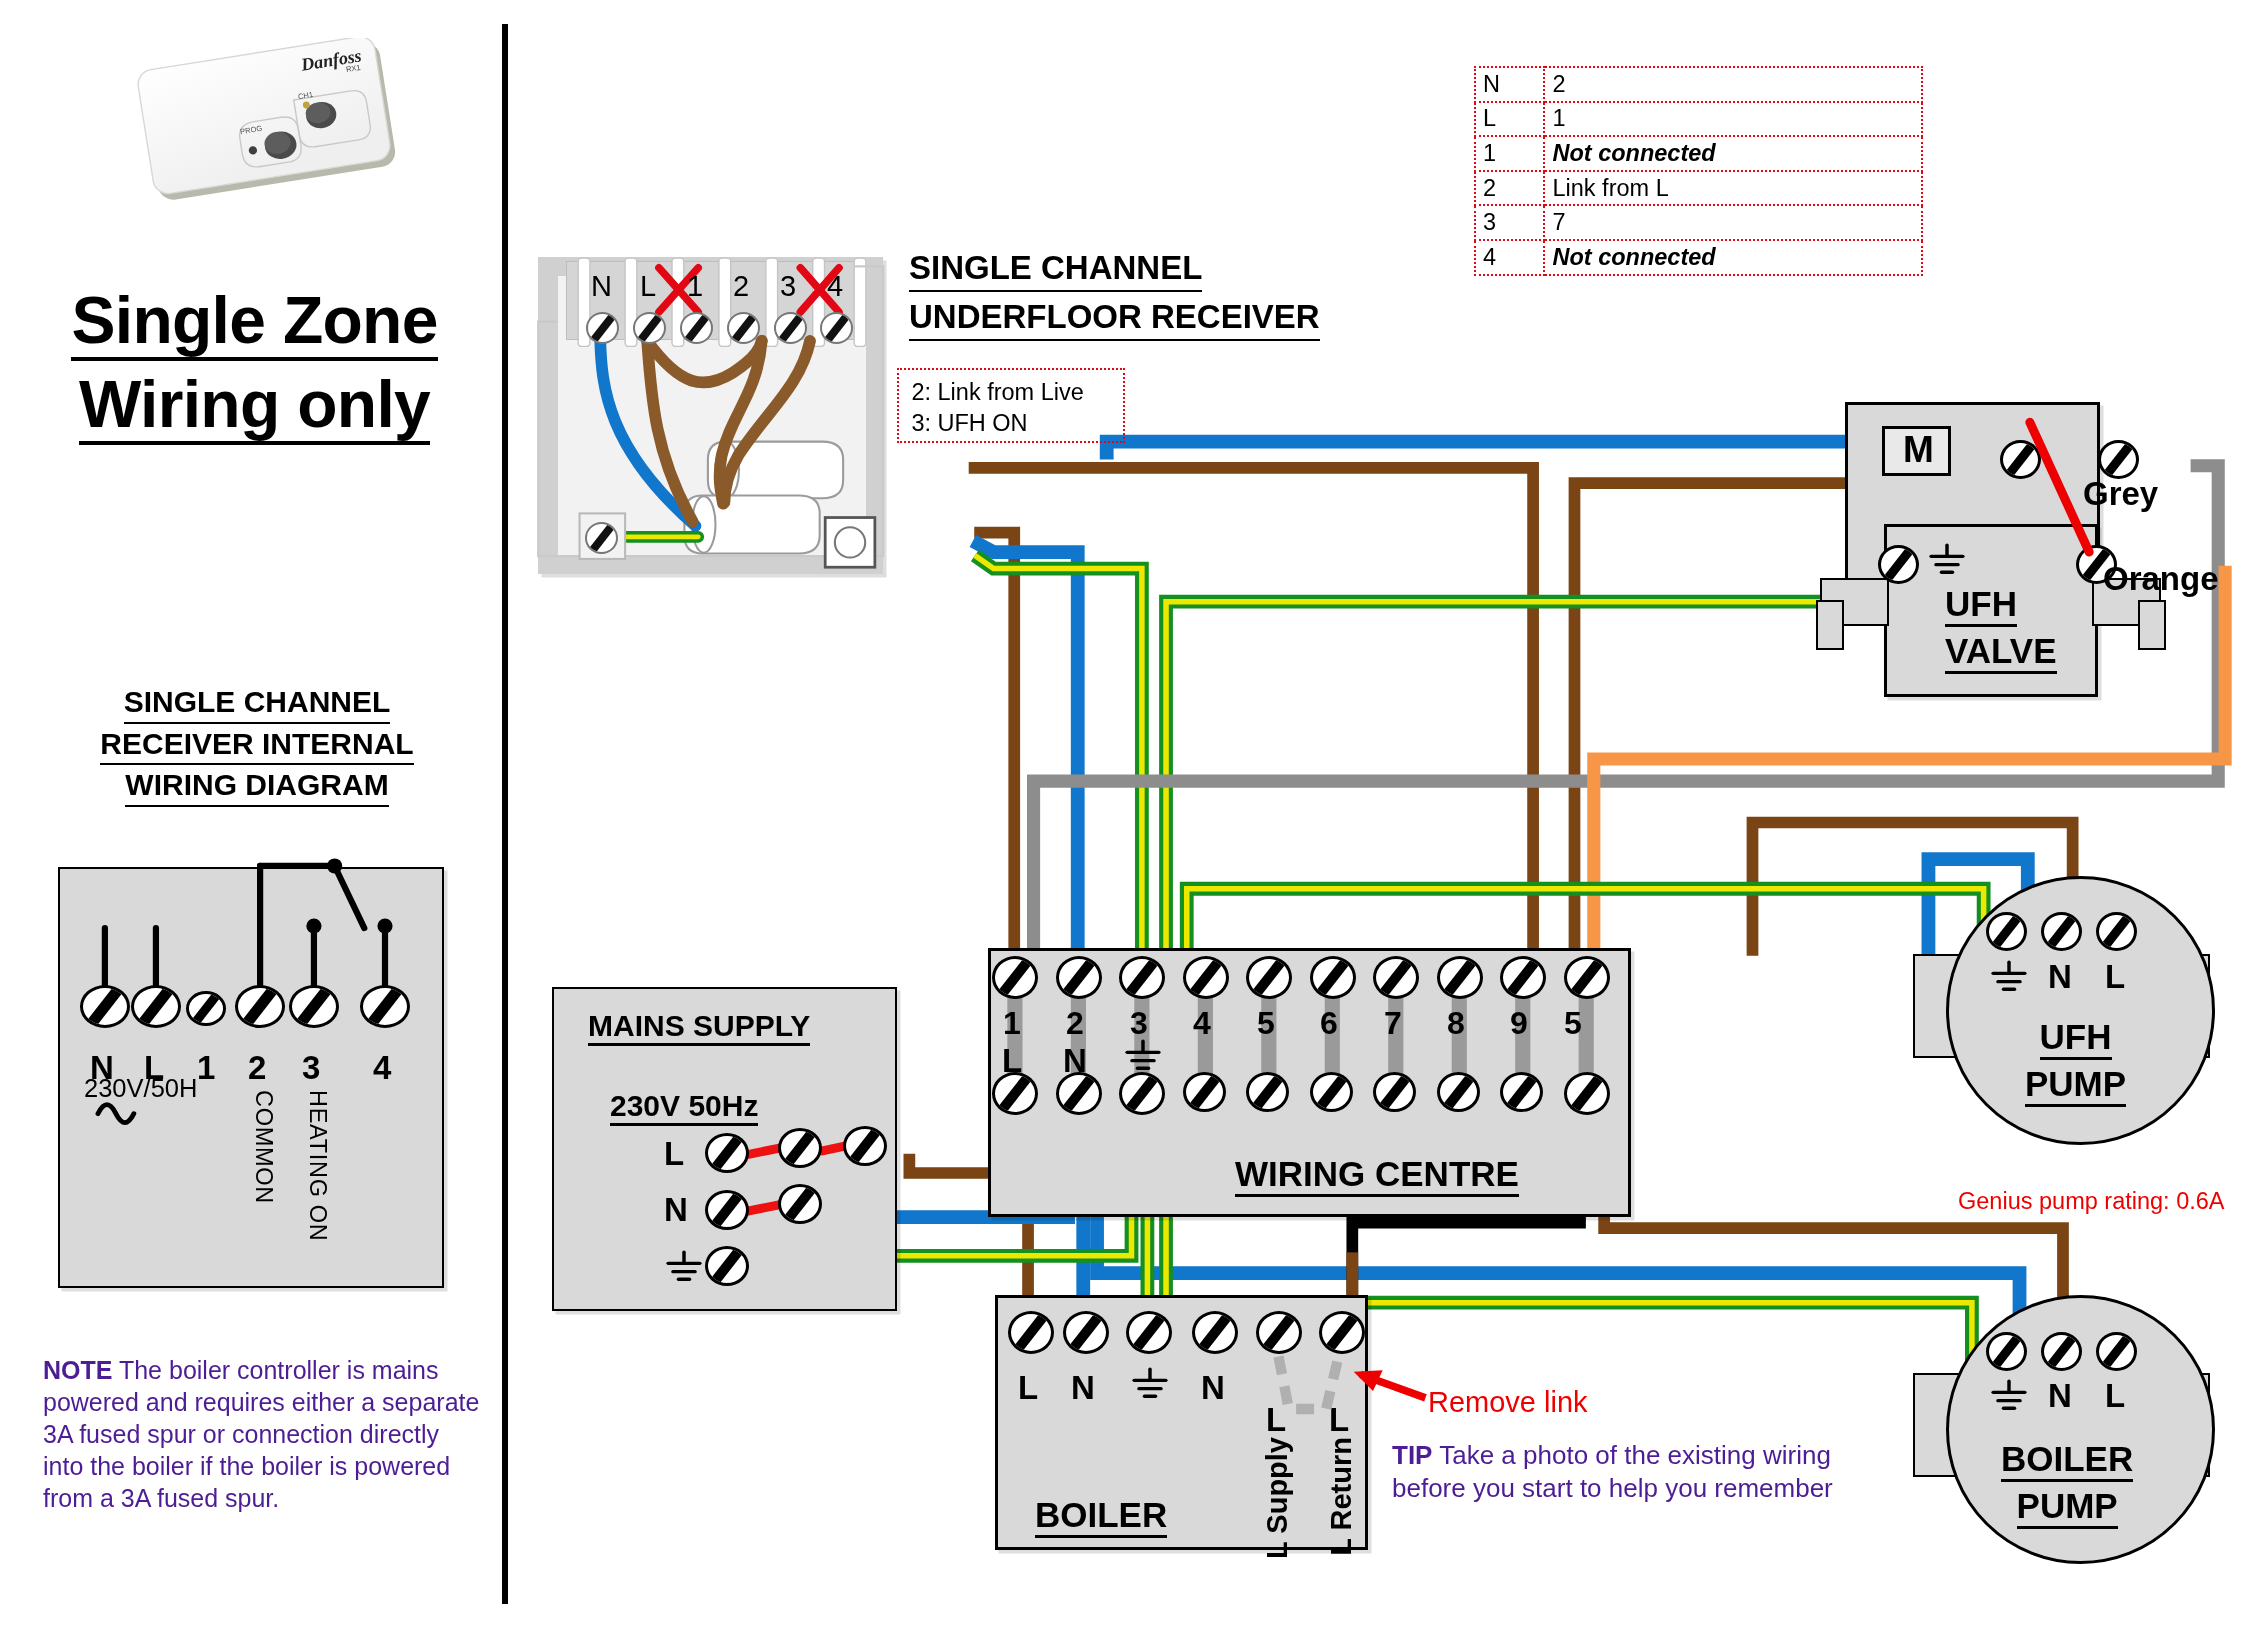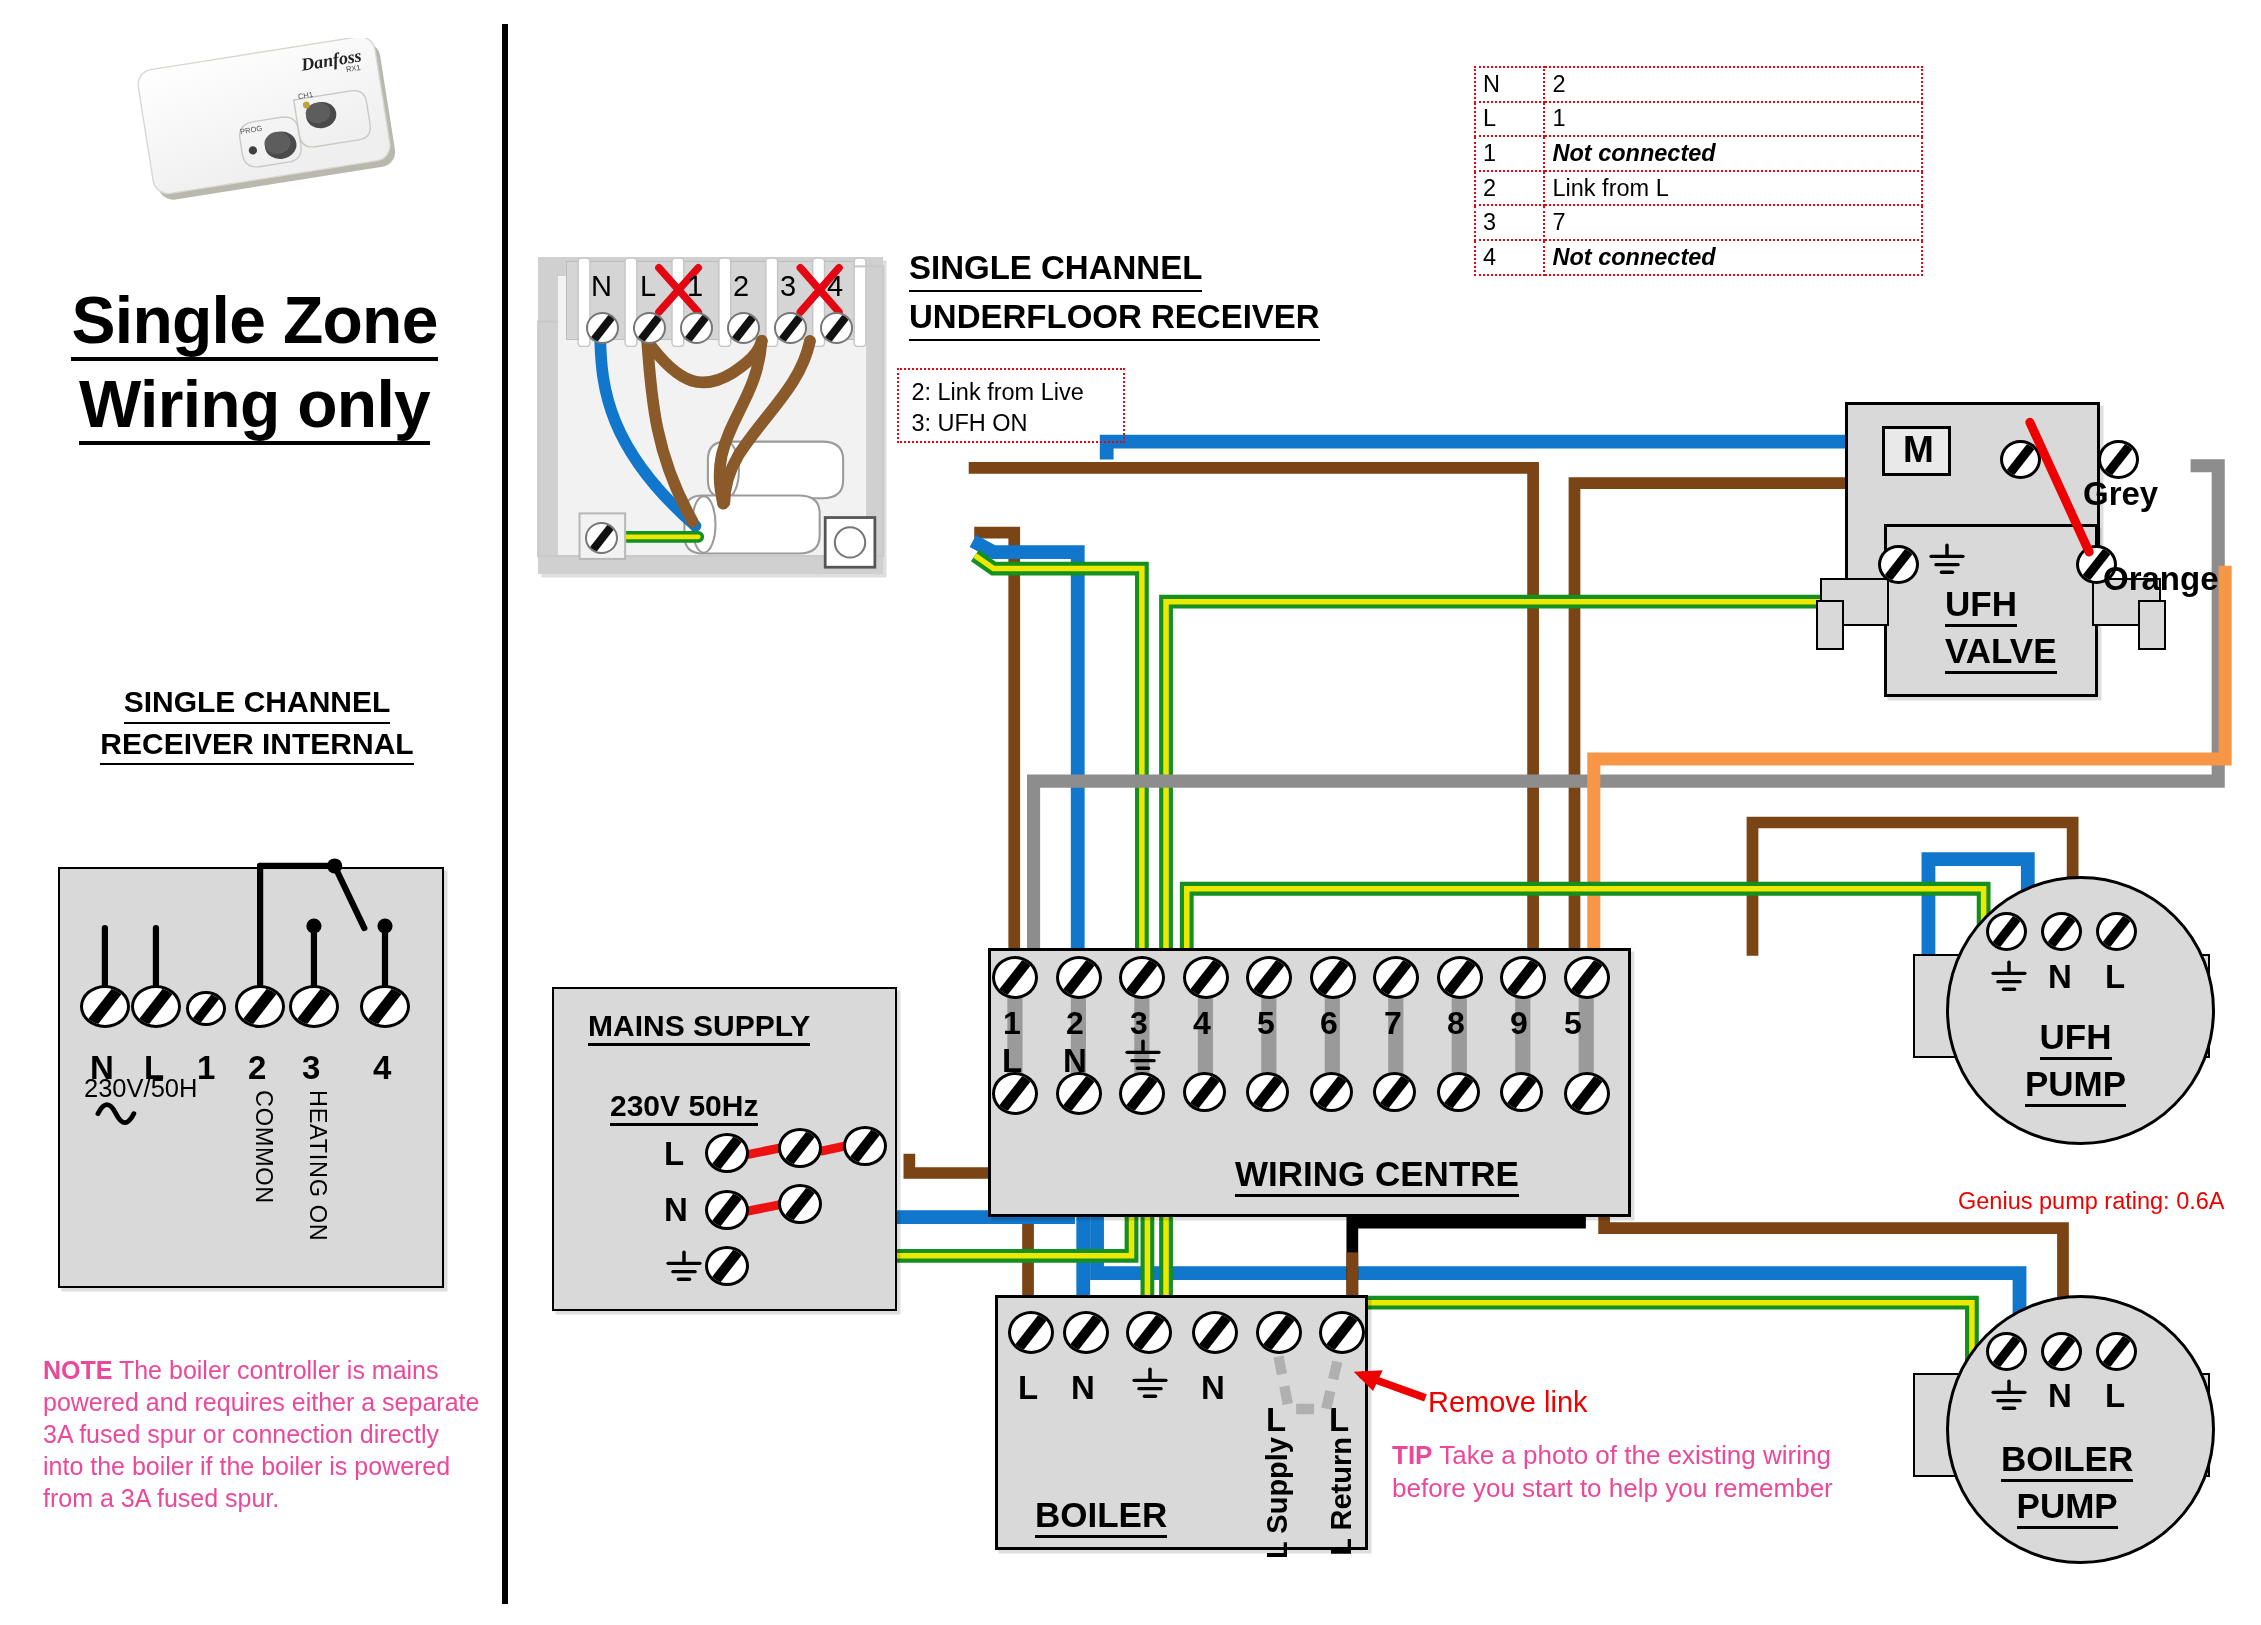--- a/index.html
+++ b/index.html
@@ -13,21 +13,21 @@
   .bigtitle span{display:inline-block;border-bottom:4.8px solid #000;padding-bottom:1.4px;}
   .subhead{font-weight:bold;font-size:30px;line-height:1.32;color:#000;text-align:center;}
   .subhead span{display:inline-block;border-bottom:2.8px solid #000;}
   .hdr2{font-weight:bold;font-size:33px;line-height:1.3;color:#000;text-align:left;}
   .hdr2 span{display:inline-block;border-bottom:2.8px solid #000;}
   .boxlabel{font-weight:bold;font-size:30px;color:#000;}
   .boxlabel span{display:inline-block;border-bottom:3.5px solid #000;}
   .termlabel{font-weight:bold;font-size:33px;color:#000;}
   .termnum{font-weight:bold;font-size:32px;color:#000;}
   .small{font-size:23px;color:#000;}
-  .note{color:#ec4899;font-size:25px;line-height:1.28;}
+  .note{color:#4c1d95;font-size:25px;line-height:1.28;}
   .note b{font-weight:bold;}
   .redtxt{color:#ee0000;font-size:22px;}
   .vert{writing-mode:vertical-rl;text-orientation:mixed;}
 
   
   .greybox{background:#d9d9d9;border:2.8px solid #000;box-sizing:border-box;box-shadow:3.5px 3.5px 0 rgba(0,0,0,.13);}
   .greycirc{background:#d9d9d9;border:3.5px solid #000;border-radius:50%;box-sizing:border-box;}
   .plainbox{background:#d9d9d9;border:2.1px solid #000;box-sizing:border-box;}
 
   
@@ -88,20 +88,21 @@
   </div>
 
   <div class="abs bigtitle" style="left:16.6px;top:286px;width:476px;">
     <div><span>Single Zone</span></div>
     <div style="margin-top:9.7px;"><span>Wiring only</span></div>
   </div>
 
   <div class="abs subhead" style="left:36px;top:682px;width:442px;">
     <div><span>SINGLE CHANNEL</span></div>
     <div><span>RECEIVER INTERNAL</span></div>
+    <div><span>WIRING DIAGRAM</span></div>
   </div>
 
   <div class="abs greybox" style="left:58px;top:867px;width:386px;height:421px;"></div>
 
   <svg class="layer" viewBox="0 0 3277 2355" width="2261" height="1625">
     <g stroke="#000" stroke-width="9" fill="none" stroke-linecap="round">
       <line x1="152" y1="1345" x2="152" y2="1436"></line>
       <line x1="226" y1="1345" x2="226" y2="1436"></line>
       <line x1="377" y1="1437" x2="377" y2="1255"></line>
       <line x1="377" y1="1255" x2="485" y2="1255"></line>

